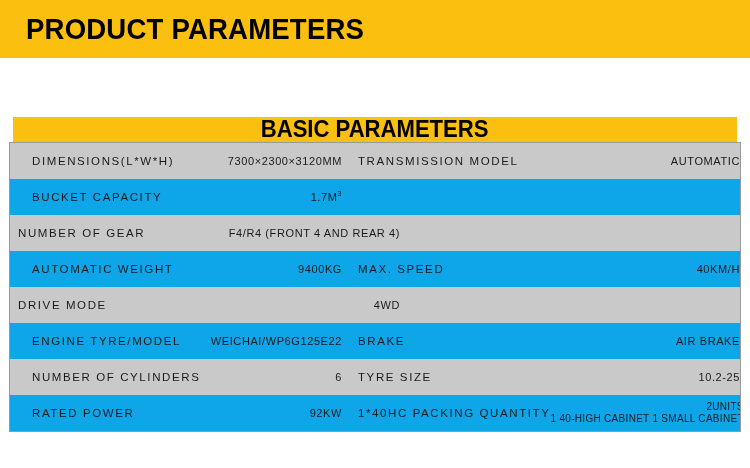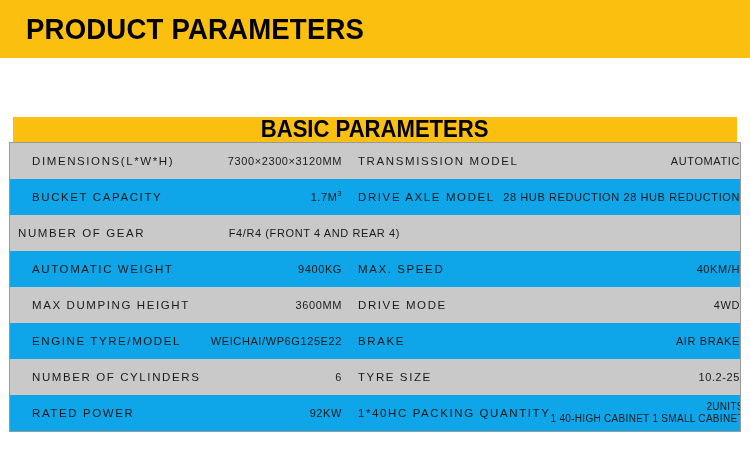--- a/index.html
+++ b/index.html
@@ -162,24 +162,20 @@
         <span class="label">TRANSMISSION MODEL</span>
         <span class="value">AUTOMATIC</span>
       </div>
     </div>
 
     <div class="spec-row even">
       <div class="half half-left">
         <span class="label">BUCKET CAPACITY</span>
         <span class="value"><span>1.7M</span><sup class="cube">3</sup></span>
       </div>
-      <div class="half half-right">
-        <span class="label">DRIVE AXLE MODEL</span>
-        <span class="value">28 HUB REDUCTION 28 HUB REDUCTION</span>
-      </div>
     </div>
 
     <div class="spec-row odd">
       <div class="half half-right">
         <span class="label">NUMBER OF GEAR</span>
         <span class="value">F4/R4 (FRONT 4 AND REAR 4)</span>
       </div>
     </div>
 
     <div class="spec-row even">
@@ -187,24 +183,20 @@
         <span class="label">AUTOMATIC WEIGHT</span>
         <span class="value">9400KG</span>
       </div>
       <div class="half half-right">
         <span class="label">MAX. SPEED</span>
         <span class="value">40KM/H</span>
       </div>
     </div>
 
     <div class="spec-row odd">
-      <div class="half half-left">
-        <span class="label">MAX DUMPING HEIGHT</span>
-        <span class="value">3600MM</span>
-      </div>
       <div class="half half-right">
         <span class="label">DRIVE MODE</span>
         <span class="value">4WD</span>
       </div>
     </div>
 
     <div class="spec-row even">
       <div class="half half-left">
         <span class="label">ENGINE TYRE/MODEL</span>
         <span class="value">WEICHAI/WP6G125E22</span>

